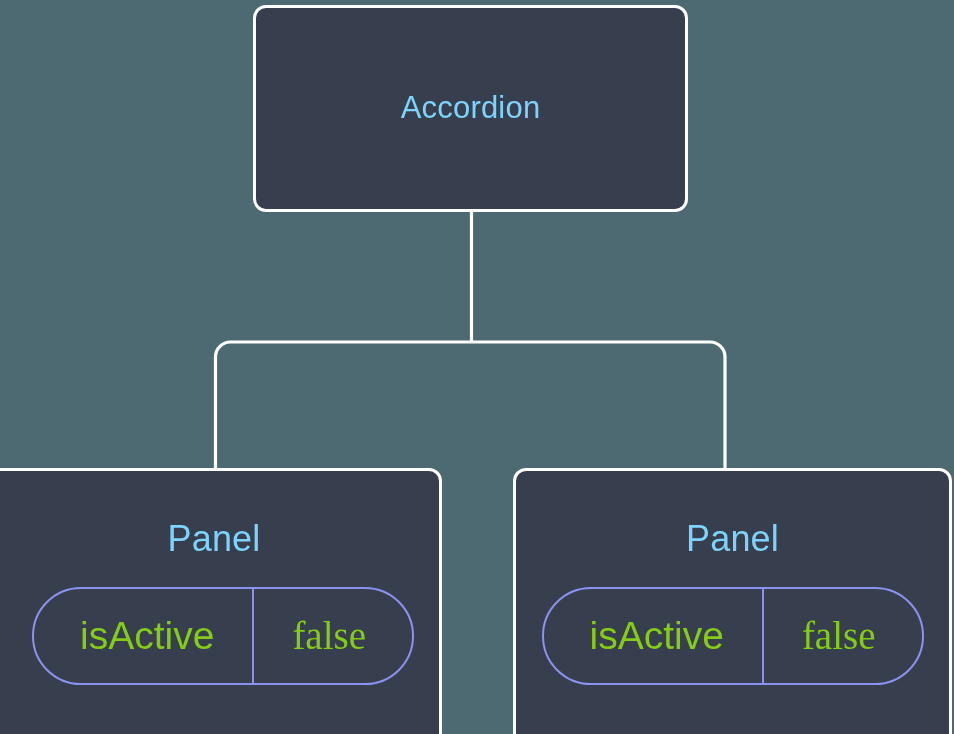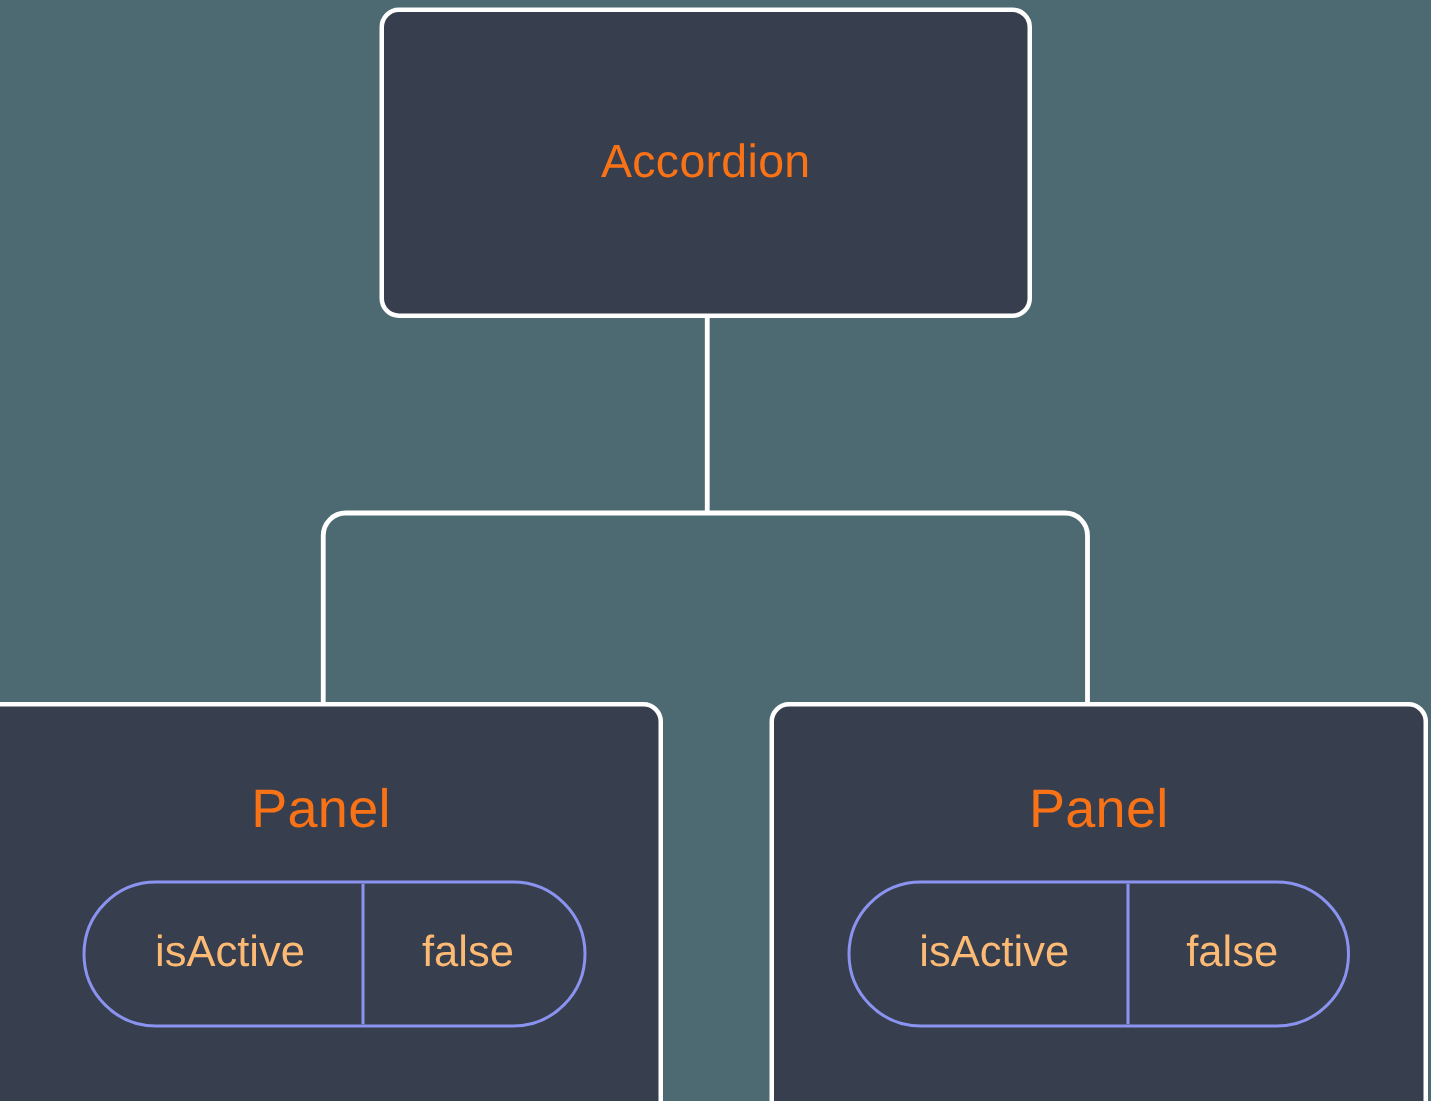--- a/index.html
+++ b/index.html
@@ -47,21 +47,21 @@
 
   .node-root {
     left: 253px;
     top: 5px;
     width: 435px;
     height: 207px;
     justify-content: center;
   }
 
   .node-title {
-    color: #f97316;
+    color: #7dd3fc;
     font-size: 31px;
     line-height: 1.1;
     font-weight: 400;
     letter-spacing: 0.2px;
     white-space: nowrap;
   }
 
   .node-child {
     top: 468px;
     height: 280px;          
@@ -93,30 +93,31 @@
     display: flex;
     align-items: stretch;
     overflow: hidden;
   }
 
   .pill-left,
   .pill-right {
     display: flex;
     align-items: center;
     justify-content: center;
-    color: #fdba74;
-    font-size: 29px;
+    color: #84cc16;
+    font-size: 39px;
     line-height: 1;
     white-space: nowrap;
   }
 
   .pill-left  { padding: 0 38px 0 46px; }
   .pill-right {
     padding: 0 46px 0 38px;
     border-left: 2px solid #8b93f0;
+    font-family: Liberation Serif, serif;
   }
 
   
   .node-child.left  .pill { margin-left: 18px; }
   .node-child.right .pill { margin-left: 0; }
 </style>
 </head>
 <body>
 
 <div class="canvas">

